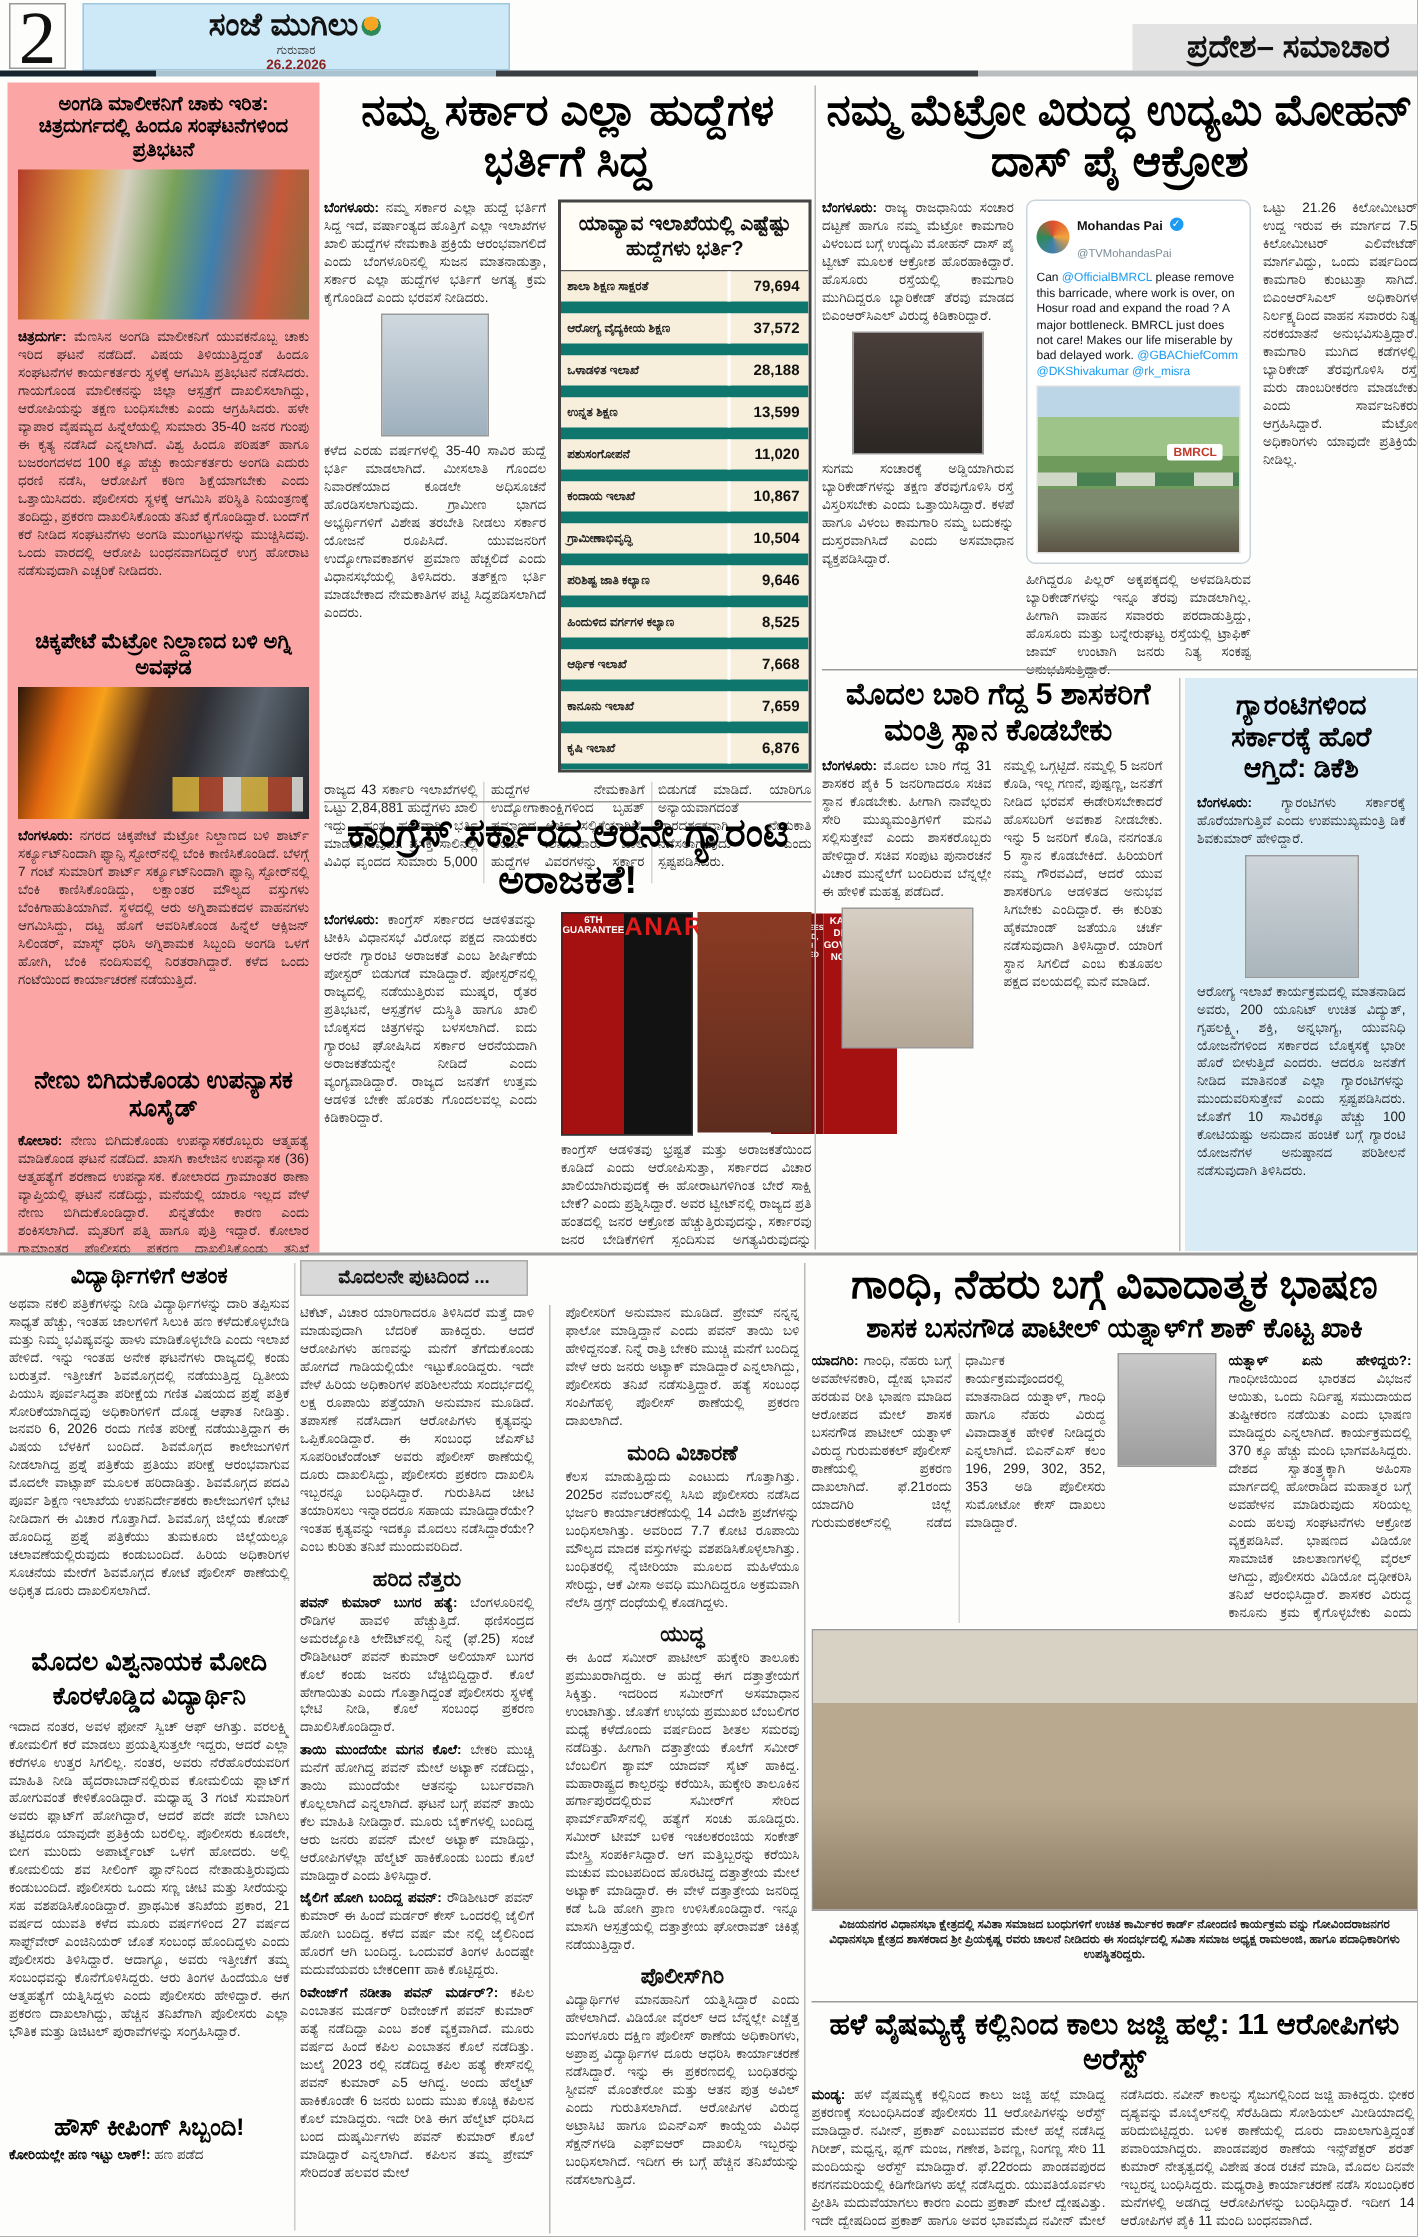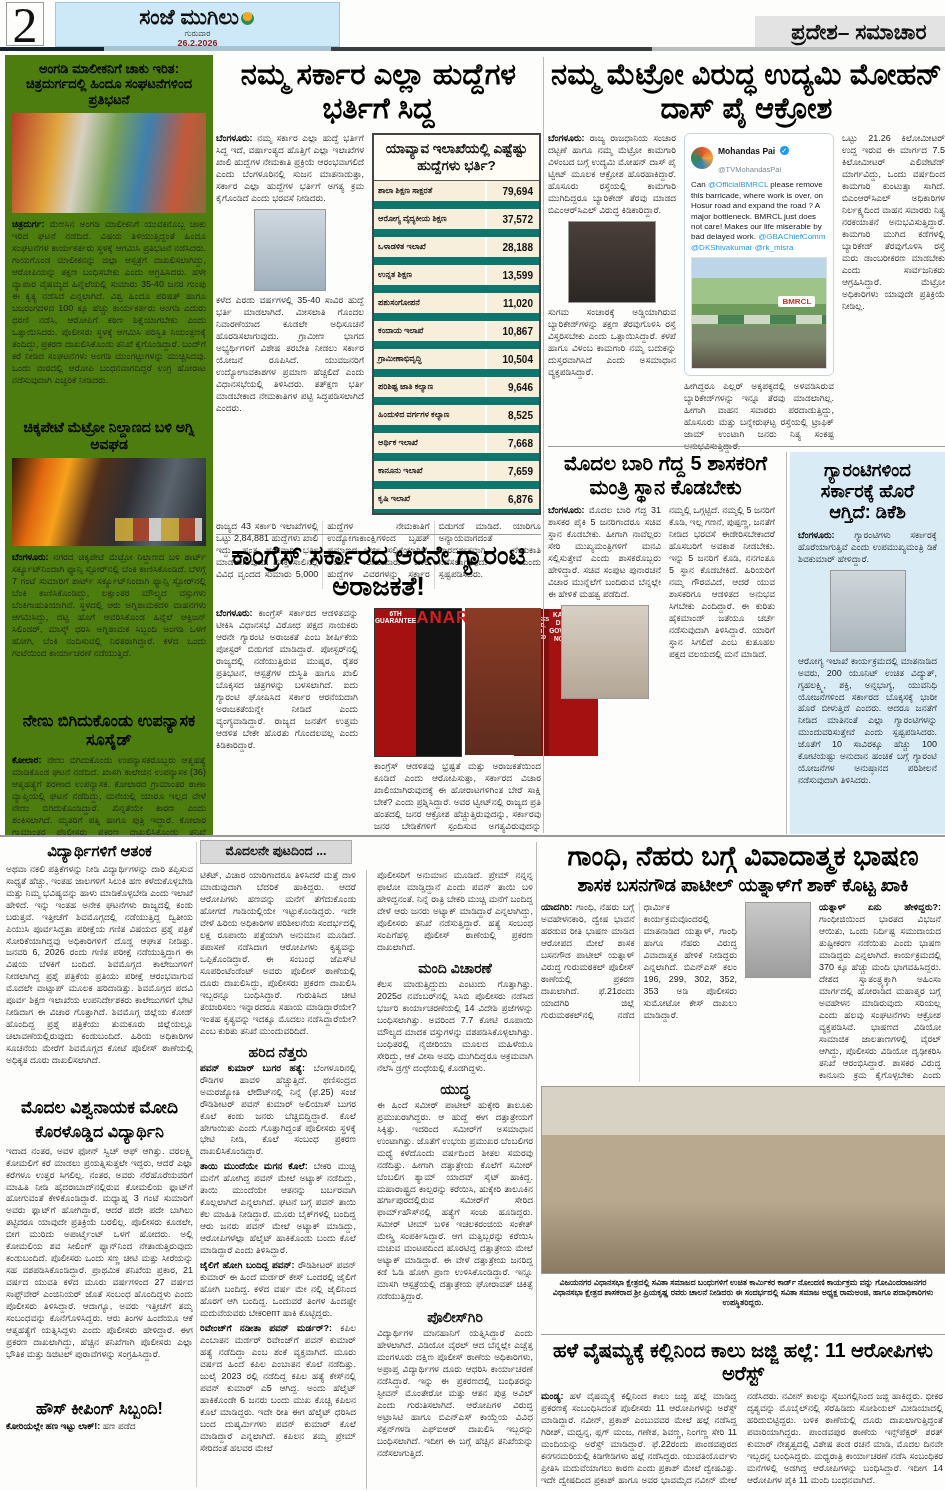--- a/index.html
+++ b/index.html
@@ -78,21 +78,21 @@
     <span class="pagenum">2</span>
   </div>
   <div class="abs masthead" style="left:45px;top:2px;width:285px;height:45px;margin-left:10px;">
     <div class="mh-logo"><span>ಸಂಜೆ ಮುಗಿಲು</span><span class="mh-icon"></span></div>
     <div class="mh-day">ಗುರುವಾರ</div>
     <div class="mh-date">26.2.2026</div>
   </div>
   <div class="abs section-box" style="left:755px;top:16px;width:208px;height:31px;">ಪ್ರದೇಶ– ಸಮಾಚಾರ</div>
   <div class="abs topbar" style="left:0;top:47px;width:945px;height:4px;"></div>
 
-  <div class="abs" style="left:5px;top:55px;width:208px;height:780px;background:#4d7c0f;padding:6px 7px;overflow:hidden;">
+  <div class="abs" style="left:5px;top:55px;width:208px;height:780px;background:#fca5a5;padding:6px 7px;overflow:hidden;">
     <div class="hl" style="font-size:13px;">ಅಂಗಡಿ ಮಾಲೀಕನಿಗೆ ಚಾಕು ಇರಿತ: ಚಿತ್ರದುರ್ಗದಲ್ಲಿ ಹಿಂದೂ ಸಂಘಟನೆಗಳಿಂದ ಪ್ರತಿಭಟನೆ</div>
     <div class="ph ph-protest" style="width:100%;height:100px;margin:6px 0;"></div>
     <p class="bt" style="margin:0;height:192px;"><b class="dl">ಚಿತ್ರದುರ್ಗ:</b> <span>ಮೆಣಸಿನ ಅಂಗಡಿ ಮಾಲೀಕನಿಗೆ ಯುವಕನೊಬ್ಬ ಚಾಕು ಇರಿದ ಘಟನೆ ನಡೆದಿದೆ. ವಿಷಯ ತಿಳಿಯುತ್ತಿದ್ದಂತೆ ಹಿಂದೂ ಸಂಘಟನೆಗಳ ಕಾರ್ಯಕರ್ತರು ಸ್ಥಳಕ್ಕೆ ಆಗಮಿಸಿ ಪ್ರತಿಭಟನೆ ನಡೆಸಿದರು. ಗಾಯಗೊಂಡ ಮಾಲೀಕನನ್ನು ಜಿಲ್ಲಾ ಆಸ್ಪತ್ರೆಗೆ ದಾಖಲಿಸಲಾಗಿದ್ದು, ಆರೋಪಿಯನ್ನು ತಕ್ಷಣ ಬಂಧಿಸಬೇಕು ಎಂದು ಆಗ್ರಹಿಸಿದರು. ಹಳೇ ವ್ಯಾಪಾರ ವೈಷಮ್ಯದ ಹಿನ್ನೆಲೆಯಲ್ಲಿ ಸುಮಾರು 35-40 ಜನರ ಗುಂಪು ಈ ಕೃತ್ಯ ನಡೆಸಿದೆ ಎನ್ನಲಾಗಿದೆ. ವಿಶ್ವ ಹಿಂದೂ ಪರಿಷತ್ ಹಾಗೂ ಬಜರಂಗದಳದ 100 ಕ್ಕೂ ಹೆಚ್ಚು ಕಾರ್ಯಕರ್ತರು ಅಂಗಡಿ ಎದುರು ಧರಣಿ ನಡೆಸಿ, ಆರೋಪಿಗೆ ಕಠಿಣ ಶಿಕ್ಷೆಯಾಗಬೇಕು ಎಂದು ಒತ್ತಾಯಿಸಿದರು. ಪೊಲೀಸರು ಸ್ಥಳಕ್ಕೆ ಆಗಮಿಸಿ ಪರಿಸ್ಥಿತಿ ನಿಯಂತ್ರಣಕ್ಕೆ ತಂದಿದ್ದು, ಪ್ರಕರಣ ದಾಖಲಿಸಿಕೊಂಡು ತನಿಖೆ ಕೈಗೊಂಡಿದ್ದಾರೆ. ಬಂದ್‌ಗೆ ಕರೆ ನೀಡಿದ ಸಂಘಟನೆಗಳು ಅಂಗಡಿ ಮುಂಗಟ್ಟುಗಳನ್ನು ಮುಚ್ಚಿಸಿದವು. ಒಂದು ವಾರದಲ್ಲಿ ಆರೋಪಿ ಬಂಧನವಾಗದಿದ್ದರೆ ಉಗ್ರ ಹೋರಾಟ ನಡೆಸುವುದಾಗಿ ಎಚ್ಚರಿಕೆ ನೀಡಿದರು.</span></p>
     <div class="hl" style="font-size:14px;margin-top:8px;">ಚಿಕ್ಕಪೇಟೆ ಮೆಟ್ರೋ ನಿಲ್ದಾಣದ ಬಳಿ ಅಗ್ನಿ ಅವಘಡ</div>
     <div class="ph ph-fire" style="width:100%;height:88px;margin:6px 0;">
         <span class="ph-sign"></span>
       </div>
     <p class="bt" style="margin:0;height:150px;"><b class="dl">ಬೆಂಗಳೂರು:</b> <span>ನಗರದ ಚಿಕ್ಕಪೇಟೆ ಮೆಟ್ರೋ ನಿಲ್ದಾಣದ ಬಳಿ ಶಾರ್ಟ್ ಸರ್ಕ್ಯೂಟ್‌ನಿಂದಾಗಿ ಫ್ಯಾನ್ಸಿ ಸ್ಟೋರ್‌ನಲ್ಲಿ ಬೆಂಕಿ ಕಾಣಿಸಿಕೊಂಡಿದೆ. ಬೆಳಗ್ಗೆ 7 ಗಂಟೆ ಸುಮಾರಿಗೆ ಶಾರ್ಟ್ ಸರ್ಕ್ಯೂಟ್‌ನಿಂದಾಗಿ ಫ್ಯಾನ್ಸಿ ಸ್ಟೋರ್‌ನಲ್ಲಿ ಬೆಂಕಿ ಕಾಣಿಸಿಕೊಂಡಿದ್ದು, ಲಕ್ಷಾಂತರ ಮೌಲ್ಯದ ವಸ್ತುಗಳು ಬೆಂಕಿಗಾಹುತಿಯಾಗಿವೆ. ಸ್ಥಳದಲ್ಲಿ ಆರು ಅಗ್ನಿಶಾಮಕದಳ ವಾಹನಗಳು ಆಗಮಿಸಿದ್ದು, ದಟ್ಟ ಹೊಗೆ ಆವರಿಸಿಕೊಂಡ ಹಿನ್ನೆಲೆ ಆಕ್ಸಿಜನ್ ಸಿಲಿಂಡರ್, ಮಾಸ್ಕ್ ಧರಿಸಿ ಅಗ್ನಿಶಾಮಕ ಸಿಬ್ಬಂದಿ ಅಂಗಡಿ ಒಳಗೆ ಹೋಗಿ, ಬೆಂಕಿ ನಂದಿಸುವಲ್ಲಿ ನಿರತರಾಗಿದ್ದಾರೆ. ಕಳೆದ ಒಂದು ಗಂಟೆಯಿಂದ ಕಾರ್ಯಾಚರಣೆ ನಡೆಯುತ್ತಿದೆ.</span></p>
     <div class="hl" style="font-size:16px;margin-top:10px;">ನೇಣು ಬಿಗಿದುಕೊಂಡು ಉಪನ್ಯಾಸಕ ಸೂಸೈಡ್</div>
     <p class="bt" style="margin:5px 0 0;height:130px;"><b class="dl">ಕೋಲಾರ:</b> <span>ನೇಣು ಬಿಗಿದುಕೊಂಡು ಉಪನ್ಯಾಸಕರೊಬ್ಬರು ಆತ್ಮಹತ್ಯೆ ಮಾಡಿಕೊಂಡ ಘಟನೆ ನಡೆದಿದೆ. ಖಾಸಗಿ ಕಾಲೇಜಿನ ಉಪನ್ಯಾಸಕ (36) ಆತ್ಮಹತ್ಯೆಗೆ ಶರಣಾದ ಉಪನ್ಯಾಸಕ. ಕೋಲಾರದ ಗ್ರಾಮಾಂತರ ಠಾಣಾ ವ್ಯಾಪ್ತಿಯಲ್ಲಿ ಘಟನೆ ನಡೆದಿದ್ದು, ಮನೆಯಲ್ಲಿ ಯಾರೂ ಇಲ್ಲದ ವೇಳೆ ನೇಣು ಬಿಗಿದುಕೊಂಡಿದ್ದಾರೆ. ಖಿನ್ನತೆಯೇ ಕಾರಣ ಎಂದು ಶಂಕಿಸಲಾಗಿದೆ. ಮೃತರಿಗೆ ಪತ್ನಿ ಹಾಗೂ ಪುತ್ರಿ ಇದ್ದಾರೆ. ಕೋಲಾರ ಗ್ರಾಮಾಂತರ ಪೊಲೀಸರು ಪ್ರಕರಣ ದಾಖಲಿಸಿಕೊಂಡು ತನಿಖೆ ನಡೆಸುತ್ತಿದ್ದಾರೆ.</span></p>
@@ -283,21 +283,21 @@
   </div>
 
   <div class="abs hline" style="left:0;top:835px;width:945px;height:2px;"></div>
 
   <div class="abs" style="left:6px;top:842px;width:187px;height:645px;overflow:hidden;">
     <div class="hl" style="font-size:15px;">ವಿದ್ಯಾರ್ಥಿಗಳಿಗೆ ಆತಂಕ</div>
     <p class="bt" style="margin:4px 0 0;height:228px;"><span>ಅಥವಾ ನಕಲಿ ಪತ್ರಿಕೆಗಳನ್ನು ನೀಡಿ ವಿದ್ಯಾರ್ಥಿಗಳನ್ನು ದಾರಿ ತಪ್ಪಿಸುವ ಸಾಧ್ಯತೆ ಹೆಚ್ಚು, ಇಂತಹ ಜಾಲಗಳಿಗೆ ಸಿಲುಕಿ ಹಣ ಕಳೆದುಕೊಳ್ಳಬೇಡಿ ಮತ್ತು ನಿಮ್ಮ ಭವಿಷ್ಯವನ್ನು ಹಾಳು ಮಾಡಿಕೊಳ್ಳಬೇಡಿ ಎಂದು ಇಲಾಖೆ ಹೇಳಿದೆ. ಇನ್ನು ಇಂತಹ ಅನೇಕ ಘಟನೆಗಳು ರಾಜ್ಯದಲ್ಲಿ ಕಂಡು ಬರುತ್ತವೆ. ಇತ್ತೀಚೆಗೆ ಶಿವಮೊಗ್ಗದಲ್ಲಿ ನಡೆಯುತ್ತಿದ್ದ ದ್ವಿತೀಯ ಪಿಯುಸಿ ಪೂರ್ವಸಿದ್ಧತಾ ಪರೀಕ್ಷೆಯ ಗಣಿತ ವಿಷಯದ ಪ್ರಶ್ನೆ ಪತ್ರಿಕೆ ಸೋರಿಕೆಯಾಗಿದ್ದವು ಅಧಿಕಾರಿಗಳಿಗೆ ದೊಡ್ಡ ಆಘಾತ ನೀಡಿತ್ತು. ಜನವರಿ 6, 2026 ರಂದು ಗಣಿತ ಪರೀಕ್ಷೆ ನಡೆಯುತ್ತಿದ್ದಾಗ ಈ ವಿಷಯ ಬೆಳಕಿಗೆ ಬಂದಿದೆ. ಶಿವಮೊಗ್ಗದ ಕಾಲೇಜುಗಳಿಗೆ ನೀಡಲಾಗಿದ್ದ ಪ್ರಶ್ನೆ ಪತ್ರಿಕೆಯ ಪ್ರತಿಯು ಪರೀಕ್ಷೆ ಆರಂಭವಾಗುವ ಮೊದಲೇ ವಾಟ್ಸಾಪ್ ಮೂಲಕ ಹರಿದಾಡಿತ್ತು. ಶಿವಮೊಗ್ಗದ ಪದವಿ ಪೂರ್ವ ಶಿಕ್ಷಣ ಇಲಾಖೆಯ ಉಪನಿರ್ದೇಶಕರು ಕಾಲೇಜುಗಳಿಗೆ ಭೇಟಿ ನೀಡಿದಾಗ ಈ ವಿಚಾರ ಗೊತ್ತಾಗಿದೆ. ಶಿವಮೊಗ್ಗ ಜಿಲ್ಲೆಯ ಕೋಡ್ ಹೊಂದಿದ್ದ ಪ್ರಶ್ನೆ ಪತ್ರಿಕೆಯು ತುಮಕೂರು ಜಿಲ್ಲೆಯಲ್ಲೂ ಚಲಾವಣೆಯಲ್ಲಿರುವುದು ಕಂಡುಬಂದಿದೆ. ಹಿರಿಯ ಅಧಿಕಾರಿಗಳ ಸೂಚನೆಯ ಮೇರೆಗೆ ಶಿವಮೊಗ್ಗದ ಕೋಟೆ ಪೊಲೀಸ್ ಠಾಣೆಯಲ್ಲಿ ಅಧಿಕೃತ ದೂರು ದಾಖಲಿಸಲಾಗಿದೆ.</span></p>
     <div class="hl" style="font-size:17px;margin-top:6px;">ಮೊದಲ ವಿಶ್ವನಾಯಕ ಮೋದಿ</div>
     <div class="hl" style="font-size:16px;margin-top:5px;">ಕೊರಳೊಡ್ಡಿದ ವಿದ್ಯಾರ್ಥಿನಿ</div>
     <p class="bt" style="margin:4px 0 0;height:252px;"><span>ಇದಾದ ನಂತರ, ಅವಳ ಫೋನ್ ಸ್ವಿಚ್ ಆಫ್ ಆಗಿತ್ತು. ವರಲಕ್ಷ್ಮಿ ಕೋಮಲಿಗೆ ಕರೆ ಮಾಡಲು ಪ್ರಯತ್ನಿಸುತ್ತಲೇ ಇದ್ದರು, ಆದರೆ ಎಲ್ಲಾ ಕರೆಗಳೂ ಉತ್ತರ ಸಿಗಲಿಲ್ಲ. ನಂತರ, ಅವರು ನೆರೆಹೊರೆಯವರಿಗೆ ಮಾಹಿತಿ ನೀಡಿ ಹೈದರಾಬಾದ್‌ನಲ್ಲಿರುವ ಕೋಮಲಿಯ ಫ್ಲಾಟ್‌ಗೆ ಹೋಗುವಂತೆ ಕೇಳಿಕೊಂಡಿದ್ದಾರೆ. ಮಧ್ಯಾಹ್ನ 3 ಗಂಟೆ ಸುಮಾರಿಗೆ ಅವರು ಫ್ಲಾಟ್‌ಗೆ ಹೋಗಿದ್ದಾರೆ, ಆದರೆ ಪದೇ ಪದೇ ಬಾಗಿಲು ತಟ್ಟಿದರೂ ಯಾವುದೇ ಪ್ರತಿಕ್ರಿಯೆ ಬರಲಿಲ್ಲ. ಪೊಲೀಸರು ಕೂಡಲೇ, ಬೀಗ ಮುರಿದು ಅಪಾರ್ಟ್ಮೆಂಟ್ ಒಳಗೆ ಹೋದರು. ಅಲ್ಲಿ ಕೋಮಲಿಯ ಶವ ಸೀಲಿಂಗ್ ಫ್ಯಾನ್‌ನಿಂದ ನೇತಾಡುತ್ತಿರುವುದು ಕಂಡುಬಂದಿದೆ. ಪೊಲೀಸರು ಒಂದು ಸಣ್ಣ ಚೀಟಿ ಮತ್ತು ಸೀರೆಯನ್ನು ಸಹ ವಶಪಡಿಸಿಕೊಂಡಿದ್ದಾರೆ. ಪ್ರಾಥಮಿಕ ತನಿಖೆಯ ಪ್ರಕಾರ, 21 ವರ್ಷದ ಯುವತಿ ಕಳೆದ ಮೂರು ವರ್ಷಗಳಿಂದ 27 ವರ್ಷದ ಸಾಫ್ಟ್‌ವೇರ್ ಎಂಜಿನಿಯರ್ ಜೊತೆ ಸಂಬಂಧ ಹೊಂದಿದ್ದಳು ಎಂದು ಪೊಲೀಸರು ತಿಳಿಸಿದ್ದಾರೆ. ಆದಾಗ್ಯೂ, ಅವರು ಇತ್ತೀಚೆಗೆ ತಮ್ಮ ಸಂಬಂಧವನ್ನು ಕೊನೆಗೊಳಿಸಿದ್ದರು. ಆರು ತಿಂಗಳ ಹಿಂದೆಯೂ ಆಕೆ ಆತ್ಮಹತ್ಯೆಗೆ ಯತ್ನಿಸಿದ್ದಳು ಎಂದು ಪೊಲೀಸರು ಹೇಳಿದ್ದಾರೆ. ಈಗ ಪ್ರಕರಣ ದಾಖಲಾಗಿದ್ದು, ಹೆಚ್ಚಿನ ತನಿಖೆಗಾಗಿ ಪೊಲೀಸರು ಎಲ್ಲಾ ಭೌತಿಕ ಮತ್ತು ಡಿಜಿಟಲ್ ಪುರಾವೆಗಳನ್ನು ಸಂಗ್ರಹಿಸಿದ್ದಾರೆ.</span></p>
-    <div class="hl" style="font-size:16px;margin-top:2px;">ಹೌಸ್ ಕೀಪಿಂಗ್ ಸಿಬ್ಬಂದಿ!</div>
+    <div class="hl" style="font-size:16px;margin-top:12px;">ಹೌಸ್ ಕೀಪಿಂಗ್ ಸಿಬ್ಬಂದಿ!</div>
     <p class="bt" style="margin:3px 0 0;"><b class="dl">ಕೋರಿಯಲ್ಲೇ ಹಣ ಇಟ್ಟು ಲಾಕ್!:</b> <span>ಹಣ ಪಡೆದ</span></p>
   </div>
 
   <div class="abs vline" style="left:196px;top:842px;height:645px;background:#ccc;"></div>
 
   <div class="abs" style="left:200px;top:840px;width:333px;height:649px;overflow:hidden;">
     <div class="graybox" style="width:150px;height:22px;">ಮೊದಲನೇ ಪುಟದಿಂದ ...</div>
     <div style="display:flex;gap:10px;margin-top:6px;">
       <div style="width:158px;">
         <p class="bt" style="margin:0;"><span>ಟಿಕೆಟ್, ವಿಚಾರ ಯಾರಿಗಾದರೂ ತಿಳಿಸಿದರೆ ಮತ್ತೆ ದಾಳಿ ಮಾಡುವುದಾಗಿ ಬೆದರಿಕೆ ಹಾಕಿದ್ದರು. ಆದರೆ ಆರೋಪಿಗಳು ಹಣವನ್ನು ಮನೆಗೆ ತೆಗೆದುಕೊಂಡು ಹೋಗದೆ ಗಾಡಿಯಲ್ಲಿಯೇ ಇಟ್ಟುಕೊಂಡಿದ್ದರು. ಇದೇ ವೇಳೆ ಹಿರಿಯ ಅಧಿಕಾರಿಗಳ ಪರಿಶೀಲನೆಯ ಸಂದರ್ಭದಲ್ಲಿ ಲಕ್ಷ ರೂಪಾಯಿ ಪತ್ತೆಯಾಗಿ ಅನುಮಾನ ಮೂಡಿದೆ. ತಪಾಸಣೆ ನಡೆಸಿದಾಗ ಆರೋಪಿಗಳು ಕೃತ್ಯವನ್ನು ಒಪ್ಪಿಕೊಂಡಿದ್ದಾರೆ. ಈ ಸಂಬಂಧ ಜೆಎಸ್‌ಟಿ ಸೂಪರಿಂಟೆಂಡೆಂಟ್ ಅವರು ಪೊಲೀಸ್ ಠಾಣೆಯಲ್ಲಿ ದೂರು ದಾಖಲಿಸಿದ್ದು, ಪೊಲೀಸರು ಪ್ರಕರಣ ದಾಖಲಿಸಿ ಇಬ್ಬರನ್ನೂ ಬಂಧಿಸಿದ್ದಾರೆ. ಗುರುತಿಸಿದ ಚೀಟಿ ತಯಾರಿಸಲು ಇನ್ನಾರದರೂ ಸಹಾಯ ಮಾಡಿದ್ದಾರೆಯೇ? ಇಂತಹ ಕೃತ್ಯವನ್ನು ಇದಕ್ಕೂ ಮೊದಲು ನಡೆಸಿದ್ದಾರೆಯೇ? ಎಂಬ ಕುರಿತು ತನಿಖೆ ಮುಂದುವರಿದಿದೆ.</span></p>

